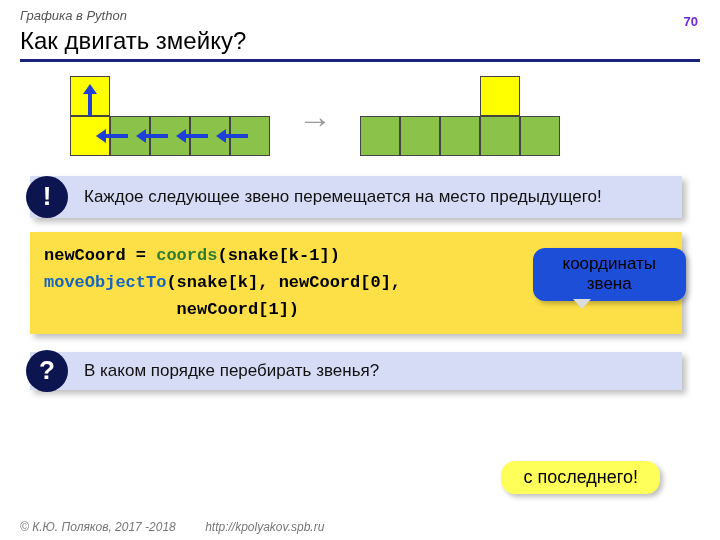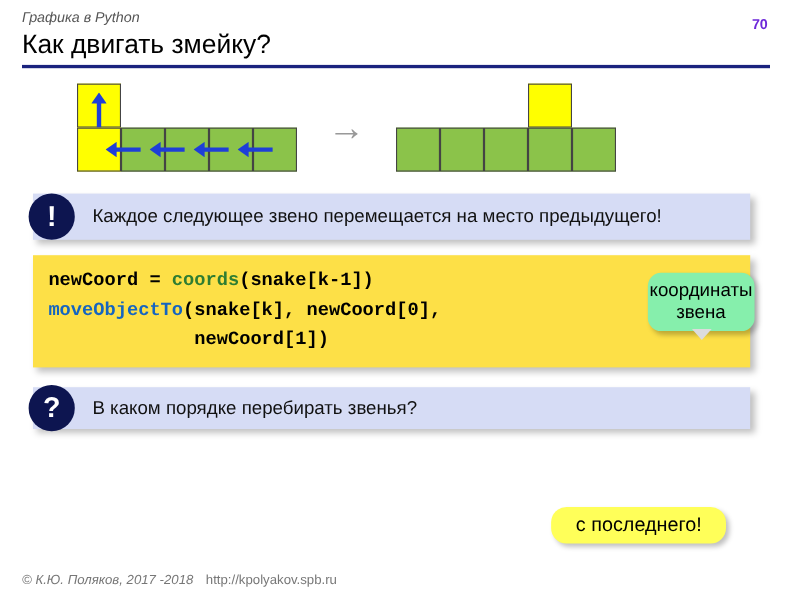--- a/index.html
+++ b/index.html
@@ -122,23 +122,23 @@
     color: #000;
     position: relative;
   }
   .kw-blue  { color: #1565c0; }
   .kw-green { color: #2e7d32; }
   
   .note {
     position: absolute;
     right: 34px;
     top: 248px;
-    background: #86efac;
+    background: #1d4ed8;
     border-radius: 12px;
-    padding: 6px 2px;
+    padding: 6px 30px;
     font-size: 17px;
     text-align: center;
     line-height: 1.2;
     box-shadow: 3px 3px 5px rgba(0,0,0,0.25);
     z-index: 5;
   }
   .note::after {
     content: '';
     position: absolute;
     bottom: -8px; left: 40px;
@@ -157,21 +157,21 @@
     font-size: 18px;
     box-shadow: 3px 3px 5px rgba(0,0,0,0.25);
   }
   
   .footer {
     position: absolute;
     left: 20px; bottom: 6px;
     font-size: 12px;
     color: #777;
   }
-  .footer .url { margin-left: 8px; color: #777; }
+  .footer .url { margin-left: 26px; color: #777; font-style: italic; }
   .footer .copy { font-style: italic; }
 </style>
 </head>
 <body>
 
 <div class="slide">
   <div class="header-top">Графика в Python</div>
   <div class="page-number">70</div>
   <div class="title">Как двигать змейку?</div>
   <hr class="title-rule">

